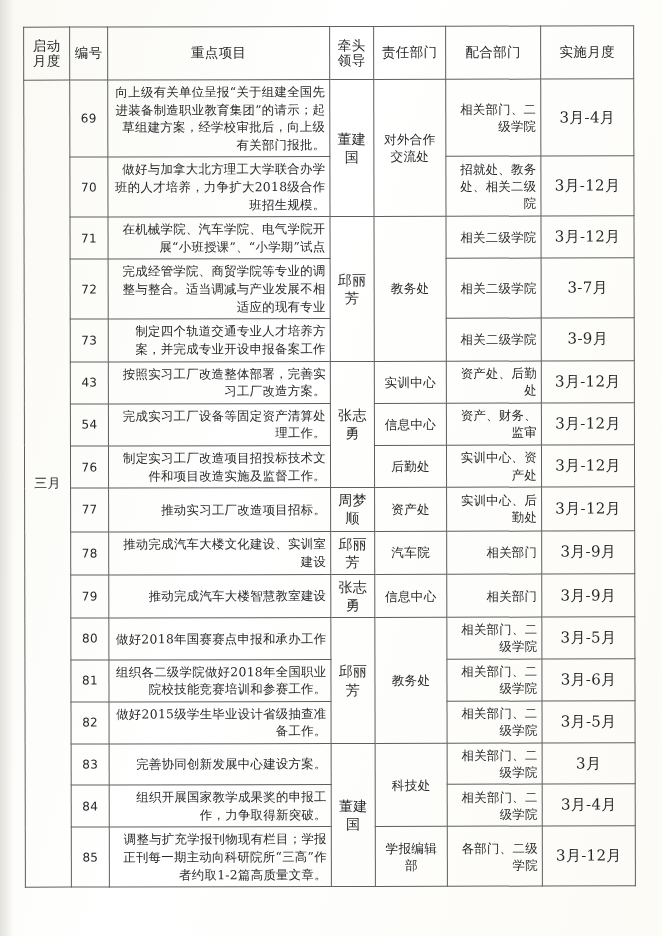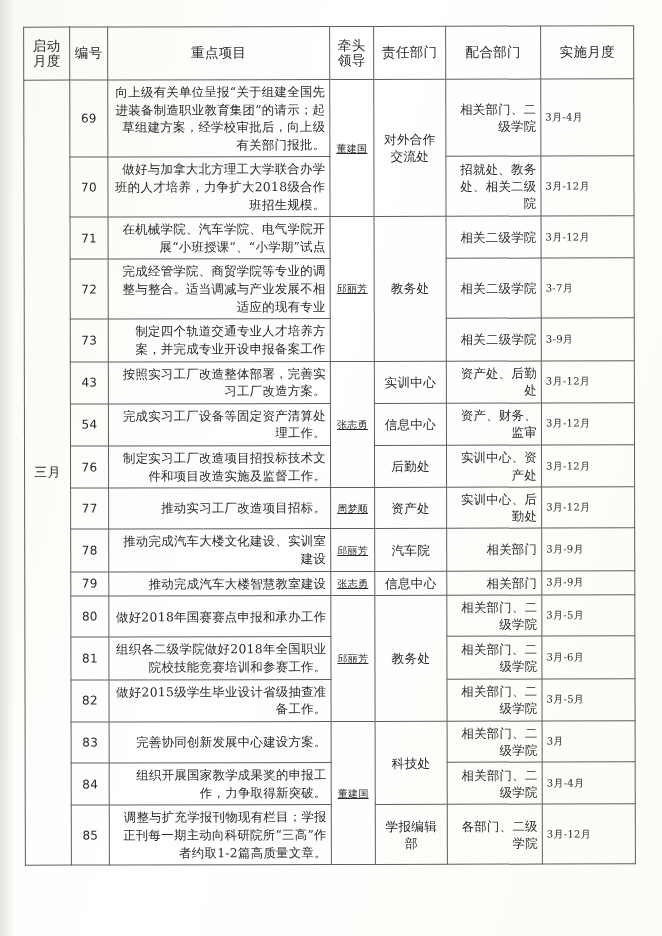--- a/index.html
+++ b/index.html
@@ -82,42 +82,41 @@
   td.proj-cell {
     text-align: right;
     font-size: 12.4px;
     line-height: 1.42;
     font-family: "DejaVu Serif", "Liberation Serif", serif;
     padding-left: 6px;
     padding-right: 5px;
   }
   td.lead-cell {
     text-align: center;
-    font-size: 10px;
+    font-size: 14px;
     font-family: "DejaVu Serif", "Liberation Serif", serif;
     line-height: 1.3;
-    text-decoration: underline;
   }
   td.resp-cell {
     text-align: center;
     font-size: 12.6px;
     font-family: "DejaVu Serif", "Liberation Serif", serif;
     line-height: 1.35;
     border-radius: 7px;
   }
   td.coop-cell {
     text-align: right;
     font-size: 12.4px;
     font-family: "DejaVu Serif", "Liberation Serif", serif;
     line-height: 1.38;
     padding-left: 5px;
   }
   td.sched-cell {
-    text-align: left;
-    font-size: 10px;
+    text-align: center;
+    font-size: 15px;
     font-family: "DejaVu Serif", "Liberation Serif", serif;
   }
   
   .hdr-stack { display: block; line-height: 1.12; }
 </style>
 </head>
 <body>
 
 <div id="scan-page"></div>
 <div id="page-edge-shadow"></div>

